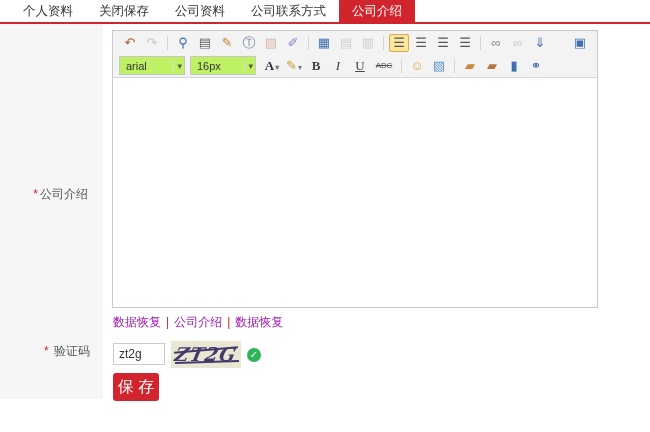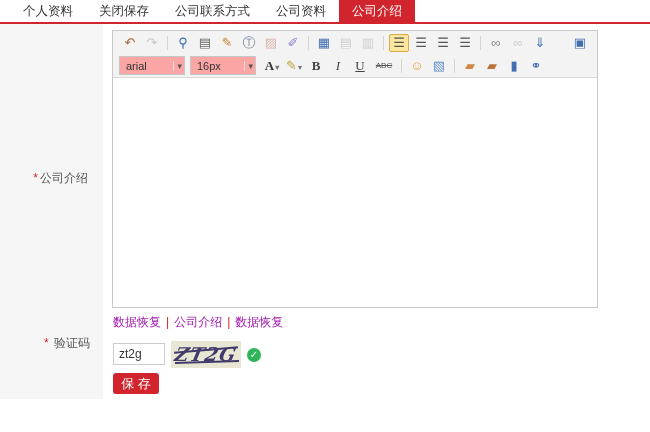--- a/index.html
+++ b/index.html
@@ -9,67 +9,67 @@
   
   .tabbar { position:absolute; left:0; top:0; width:650px; height:22px; display:flex; padding-left:10px; }
   .tab { padding:0 13px; line-height:22px; font-size:12.5px; color:#333; cursor:pointer; white-space:nowrap; }
   .tab.active { background:#d2242c; color:#fff; }
   .tabrule { position:absolute; left:0; top:22px; width:650px; height:2px; background:#d2242c; }
 
   
   .sidebar { position:absolute; left:0; top:24px; width:103px; height:375px; background:#f6f6f6; }
   .field-label { position:absolute; left:0; width:88px; text-align:right; font-size:12px; color:#555; }
   .field-label .star { color:#d2242c; margin-right:2px; }
-  #lbl-intro { top:170px; }
-  #lbl-captcha { top:335px; width:90px; }
+  #lbl-intro { top:186px; }
+  #lbl-captcha { top:343px; width:90px; }
 
   
   .editor { position:absolute; left:112px; top:30px; width:486px; height:278px; border:1px solid #c9c9c9; background:#fff; display:flex; flex-direction:column; }
   .tbrow { display:flex; align-items:center; height:23px; background:#f3f3f3; padding:0 6px; }
   .tbrow2 { height:24px; border-bottom:1px solid #d9d9d9; }
   .tbi { display:inline-block; width:20px; height:18px; line-height:18px; text-align:center; font-size:13px; cursor:pointer; border-radius:2px; margin:0 1px; white-space:nowrap; }
   .tbi.active { background:#fce79e; border:1px solid #dfa848; line-height:16px; }
   .tbi.b { font-weight:bold; font-family:"Liberation Serif", serif; }
   .tbi.i { font-style:italic; font-family:"Liberation Serif", serif; }
   .tbi.u { text-decoration:underline; font-family:"Liberation Serif", serif; }
   .tbi.st { text-decoration:line-through; }
   .tbi.sm { font-size:8px; letter-spacing:0; width:24px; }
   .tbi.mr { margin-left:auto; }
   .tsep { display:inline-block; width:1px; height:14px; background:#d6d6d6; margin:0 4px; }
   .caret { font-size:8px; color:#777; margin-left:1px; }
-  .select { display:inline-flex; align-items:center; justify-content:space-between; background:#fca5a5; border:1px solid #c6c6c6; height:19px; width:66px; font-size:11px; color:#333; padding:0 2px 0 6px; margin-right:5px; cursor:pointer; }
+  .select { display:inline-flex; align-items:center; justify-content:space-between; background:#bef264; border:1px solid #c6c6c6; height:19px; width:66px; font-size:11px; color:#333; padding:0 2px 0 6px; margin-right:5px; cursor:pointer; }
   .select .arrow { color:#555; font-size:9px; border-left:1px solid #ddd; padding-left:3px; margin-left:3px; }
   .editor-content { flex:1; background:#fff; cursor:text; }
 
   
   .editor-links { position:absolute; left:113px; top:314px; font-size:12px; }
   .editor-links a { color:#a21caf; text-decoration:none; cursor:pointer; }
   .editor-links .psep { color:#d2242c; margin:0 5px; }
 
   
   .captcha-input { position:absolute; left:113px; top:343px; width:52px; height:22px; border:1px solid #ccc; font-size:12px; padding:0 5px; color:#333; font-family:"Liberation Sans", sans-serif; }
   .captcha-img { position:absolute; left:171px; top:341px; width:70px; height:27px; background:#eae6d4; cursor:pointer; }
   .captcha-img::before { content:""; position:absolute; left:3px; right:3px; top:8px; height:2px; background:#43396b; transform:rotate(-5deg); }
   .captcha-img::after { content:""; position:absolute; left:4px; right:2px; bottom:5px; height:2px; background:#43396b; transform:rotate(-2deg); }
   .captcha-text { display:block; text-align:center; line-height:26px; font-family:"DejaVu Serif", serif; font-style:italic; font-weight:bold; font-size:19px; letter-spacing:1px; color:#43396b; transform:skewX(-12deg); }
   .check-badge { position:absolute; left:247px; top:348px; width:14px; height:14px; border-radius:50%; background:#2fb457; color:#fff; font-size:10px; line-height:14px; text-align:center; }
 
   
-  .save-btn { position:absolute; left:113px; top:373px; width:46px; height:21px; background:#d2242c; color:#fff; border:none; border-radius:3px; font-size:13px; cursor:pointer; font-family:"Liberation Sans", sans-serif; }
+  .save-btn { position:absolute; left:113px; top:373px; width:46px; height:28px; background:#d2242c; color:#fff; border:none; border-radius:3px; font-size:16px; cursor:pointer; font-family:"Liberation Sans", sans-serif; }
 </style>
 </head>
 <body>
 
 <div class="page">
 
   <div class="tabbar" id="tabbar">
       <div class="tab">个人资料</div>
       <div class="tab">关闭保存</div>
+      <div class="tab">公司资料</div>
       <div class="tab">公司联系方式</div>
-      <div class="tab">公司资料</div>
       <div class="tab active">公司介绍</div>
     </div>
   <div class="tabrule"></div>
 
   <div class="sidebar"></div>
   <div class="field-label" id="lbl-intro"><span class="star">*</span><span>公司介绍</span></div>
   <div class="field-label" id="lbl-captcha"><span class="star">*</span> <span>验证码</span></div>
 
   <div class="editor">
     <div class="tbrow" id="tb-row1">

